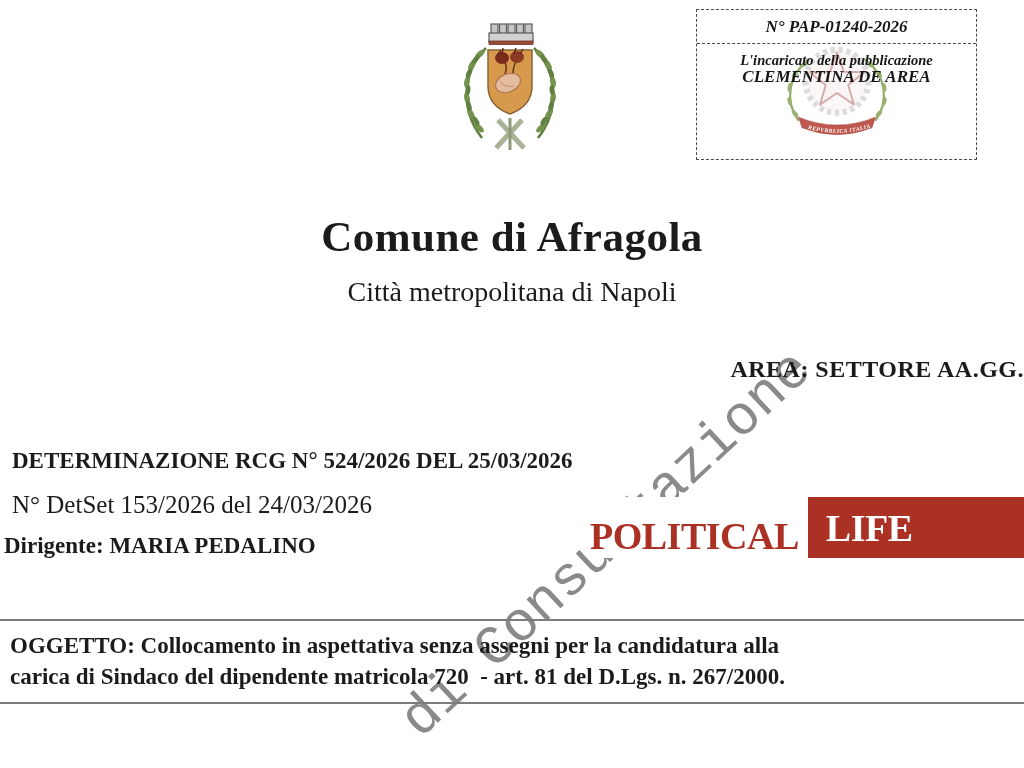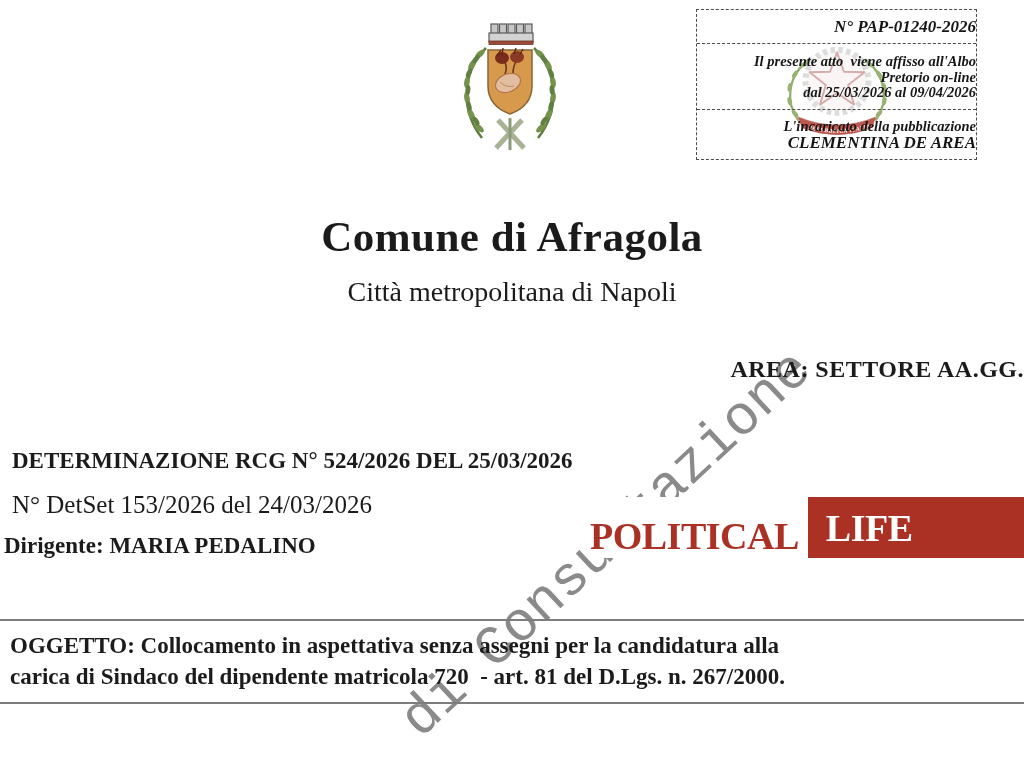--- a/index.html
+++ b/index.html
@@ -7,21 +7,21 @@
     position:relative;width:1024px;height:768px;background:#ffffff;
     overflow:hidden;font-family:"Liberation Serif",serif;color:#1b1b1b;
   }
   
   .pubbox{
     position:absolute;left:696px;top:9px;width:281px;height:151px;
     border:1.6px dashed #4a4a4a;box-sizing:border-box;z-index:2;
     font-style:italic;font-weight:bold;text-align:center;color:#161616;
   }
   .pubbox .emblem{position:absolute;left:70px;top:30px;z-index:0;}
-  .pubrow{position:relative;z-index:1;box-sizing:border-box;text-align:right;}
+  .pubrow{position:relative;z-index:1;box-sizing:border-box;}
   .pubrow1{height:34px;border-bottom:1.6px dashed #4a4a4a;font-size:17px;line-height:34px;}
   .pubrow2{height:66px;border-bottom:1.6px dashed #4a4a4a;font-size:14.5px;line-height:15.5px;padding-top:10px;}
   .pubrow3{padding-top:8px;font-size:14.5px;line-height:16px;}
   .pubrow3 .incname{font-size:17px;line-height:18px;}
   .prewrap{white-space:pre-wrap;}
   
   .stemma{position:absolute;left:452px;top:10px;z-index:2;}
   
   .title{position:absolute;left:0;top:212px;width:100%;text-align:center;
          font-size:43px;font-weight:bold;letter-spacing:0.5px;z-index:2;}
@@ -135,25 +135,20 @@
         <ellipse cx="118" cy="28" rx="5" ry="2.4" transform="rotate(-145 118 28)"></ellipse>
       </g>
       <path d="M80,14 L87.9,36.1 L111.4,36.8 L92.8,51.2 L99.4,73.7 L80,60.5 L60.6,73.7 L67.2,51.2 L48.6,36.8 L72.1,36.1 Z" fill="#faf4f3" stroke="#d2a3a0" stroke-width="2.2" stroke-linejoin="round"></path>
       <path d="M36,88 Q80,106 124,88 L120,100 Q80,116 40,100 Z" fill="#b8453a" stroke="#9a352c" stroke-width="0.6"></path>
       <path id="bannerPath" d="M42,100 Q80,112 118,100" fill="none"></path>
       <text font-size="6.5" fill="#ffffff" font-family="Liberation Serif, serif" letter-spacing="0.6">
         <textPath href="#bannerPath" startOffset="6%">REPVBBLICA ITALIANA</textPath>
       </text>
     </svg>
     <div class="pubrow pubrow1">N° PAP-01240-2026</div>
-    <div class="pubrow pubrow2">
-      <div class="prewrap">Il presente atto  viene affisso all'Albo</div>
-      <div>Pretorio on-line</div>
-      <div>dal 25/03/2026 al 09/04/2026</div>
-    </div>
     <div class="pubrow pubrow3">
       <div>L'incaricato della pubblicazione</div>
       <div class="incname">CLEMENTINA DE AREA</div>
     </div>
   </div>
 
   <div class="title">Comune di Afragola</div>
   <div class="subtitle">Città metropolitana di Napoli</div>
   <div class="area">AREA: SETTORE AA.GG.</div>
 

